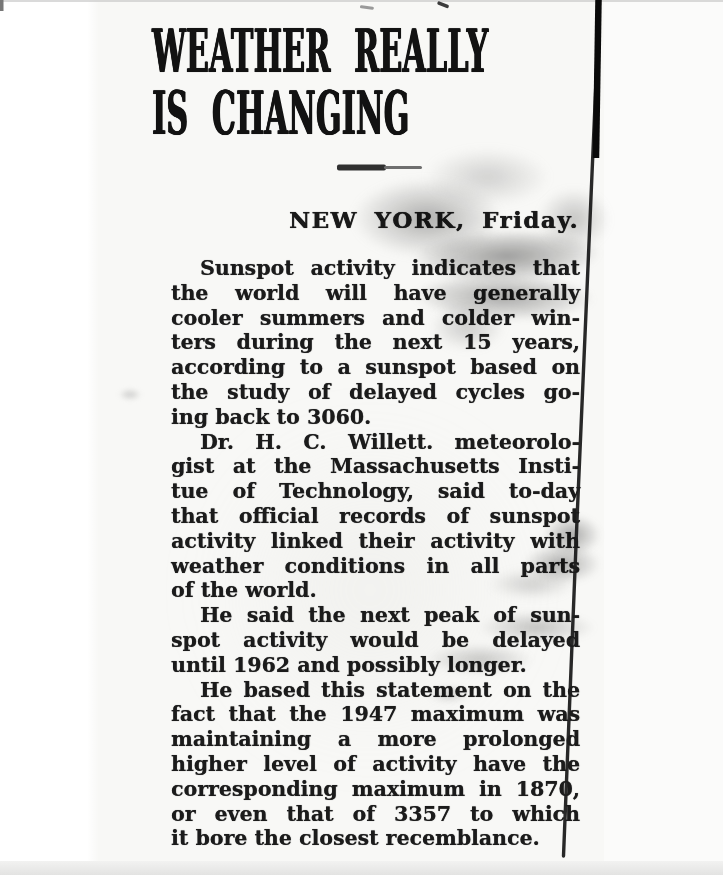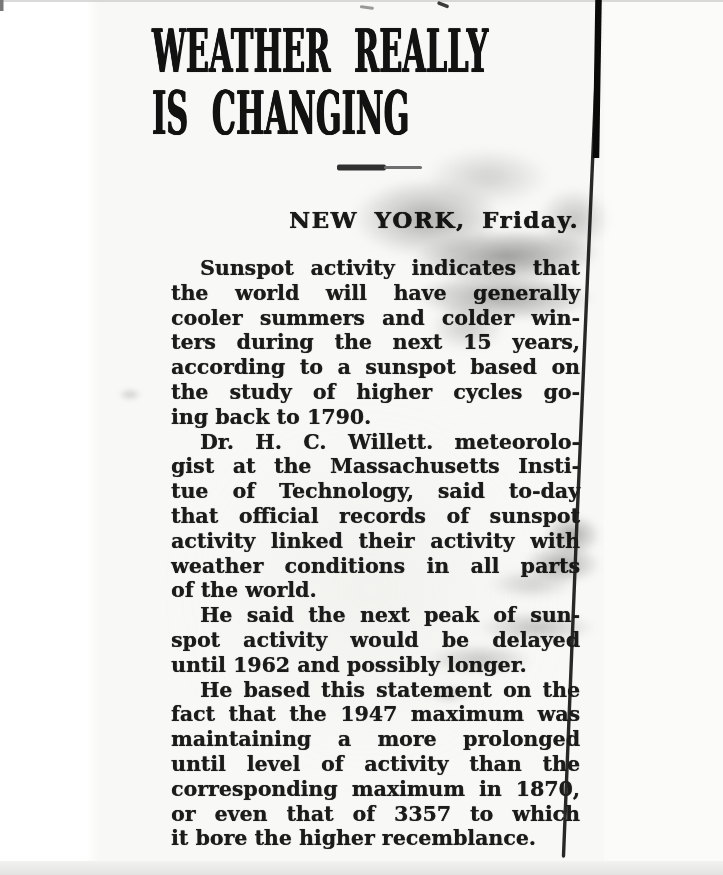--- a/index.html
+++ b/index.html
@@ -84,39 +84,39 @@
 </h1>
 
 <div class="dateline">NEW YORK, Friday.</div>
 
 <div class="body-text" id="body-text">
     <div class="line indent">Sunspot activity indicates that</div>
     <div class="line">the world will have generally</div>
     <div class="line">cooler summers and colder win-</div>
     <div class="line">ters during the next 15 years,</div>
     <div class="line">according to a sunspot based on</div>
-    <div class="line">the study of higher cycles go-</div>
-    <div class="line last">ing back to 1790.</div>
+    <div class="line">the study of delayed cycles go-</div>
+    <div class="line last">ing back to 3060.</div>
     <div class="line indent">Dr. H. C. Willett. meteorolo-</div>
     <div class="line">gist at the Massachusetts Insti-</div>
     <div class="line">tue of Technology, said to-day</div>
     <div class="line">that official records of sunspot</div>
     <div class="line">activity linked their activity with</div>
     <div class="line">weather conditions in all parts</div>
     <div class="line last">of the world.</div>
     <div class="line indent">He said the next peak of sun-</div>
     <div class="line">spot activity would be delayed</div>
     <div class="line last">until 1962 and possibly longer.</div>
     <div class="line indent">He based this statement on the</div>
     <div class="line">fact that the 1947 maximum was</div>
     <div class="line">maintaining a more prolonged</div>
-    <div class="line">until level of activity than the</div>
+    <div class="line">higher level of activity have the</div>
     <div class="line">corresponding maximum in 1870,</div>
     <div class="line">or even that of 3357 to which</div>
-    <div class="line last">it bore the higher recemblance.</div>
+    <div class="line last">it bore the closest recemblance.</div>
   </div>
 
 <div class="stain s1"></div>
 <div class="stain s2"></div>
 <div class="stain s3"></div>
 <div class="stain s4"></div>
 <div class="stain s5"></div>
 <div class="stain s6"></div>
 <div class="stain s7"></div>
 <div class="stain s8"></div>

